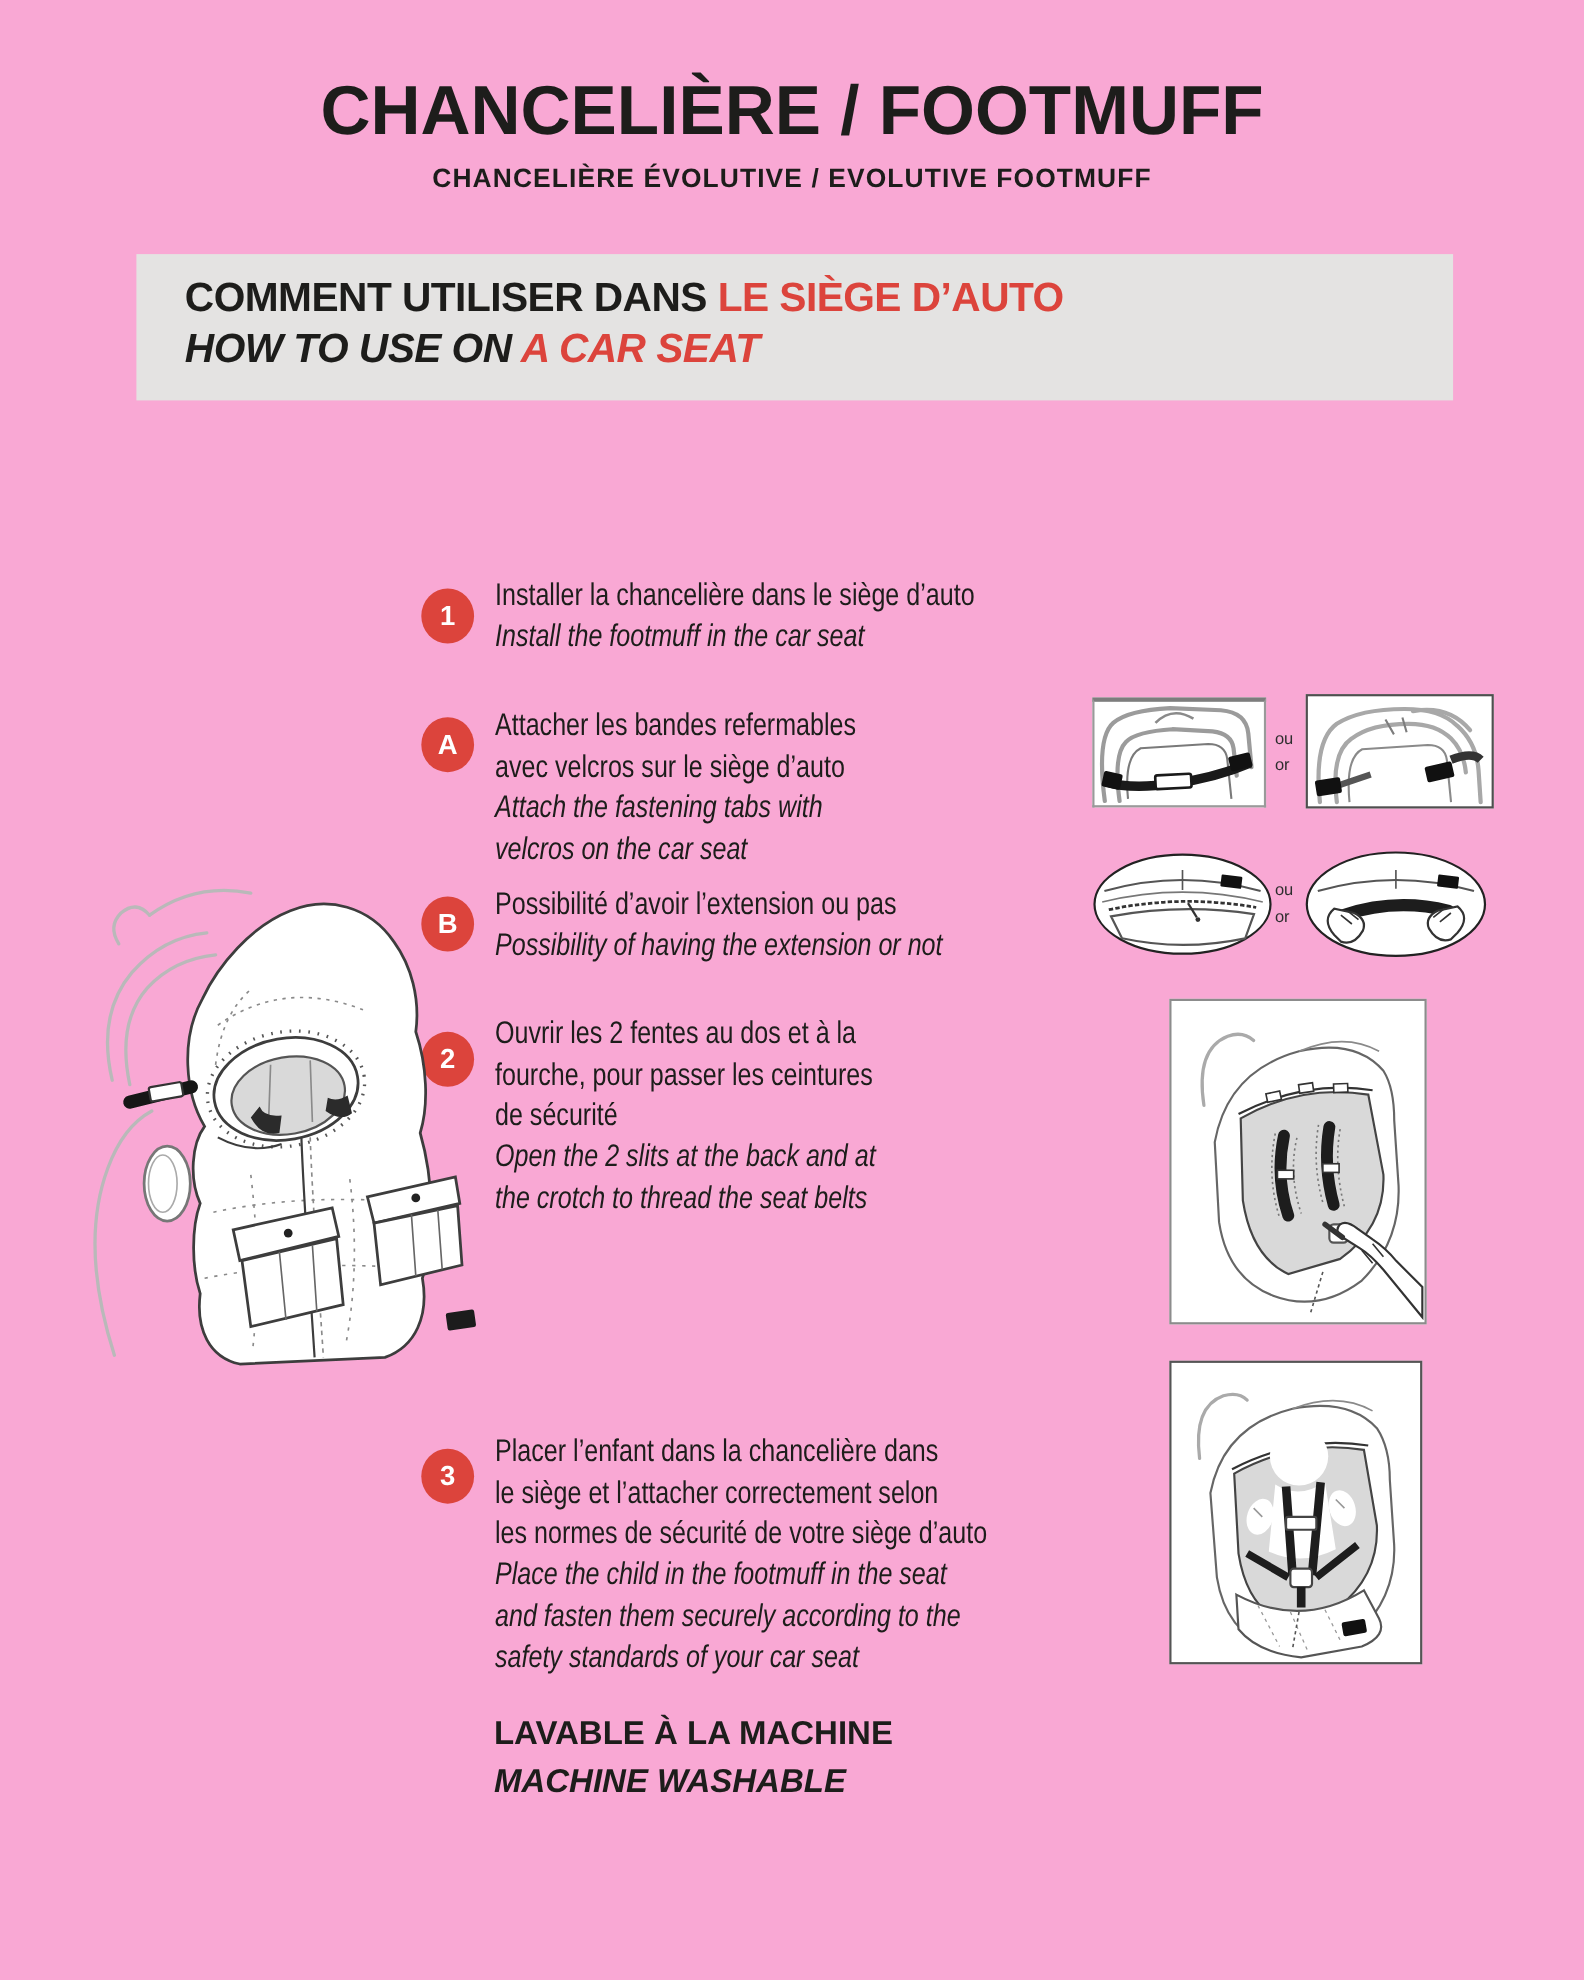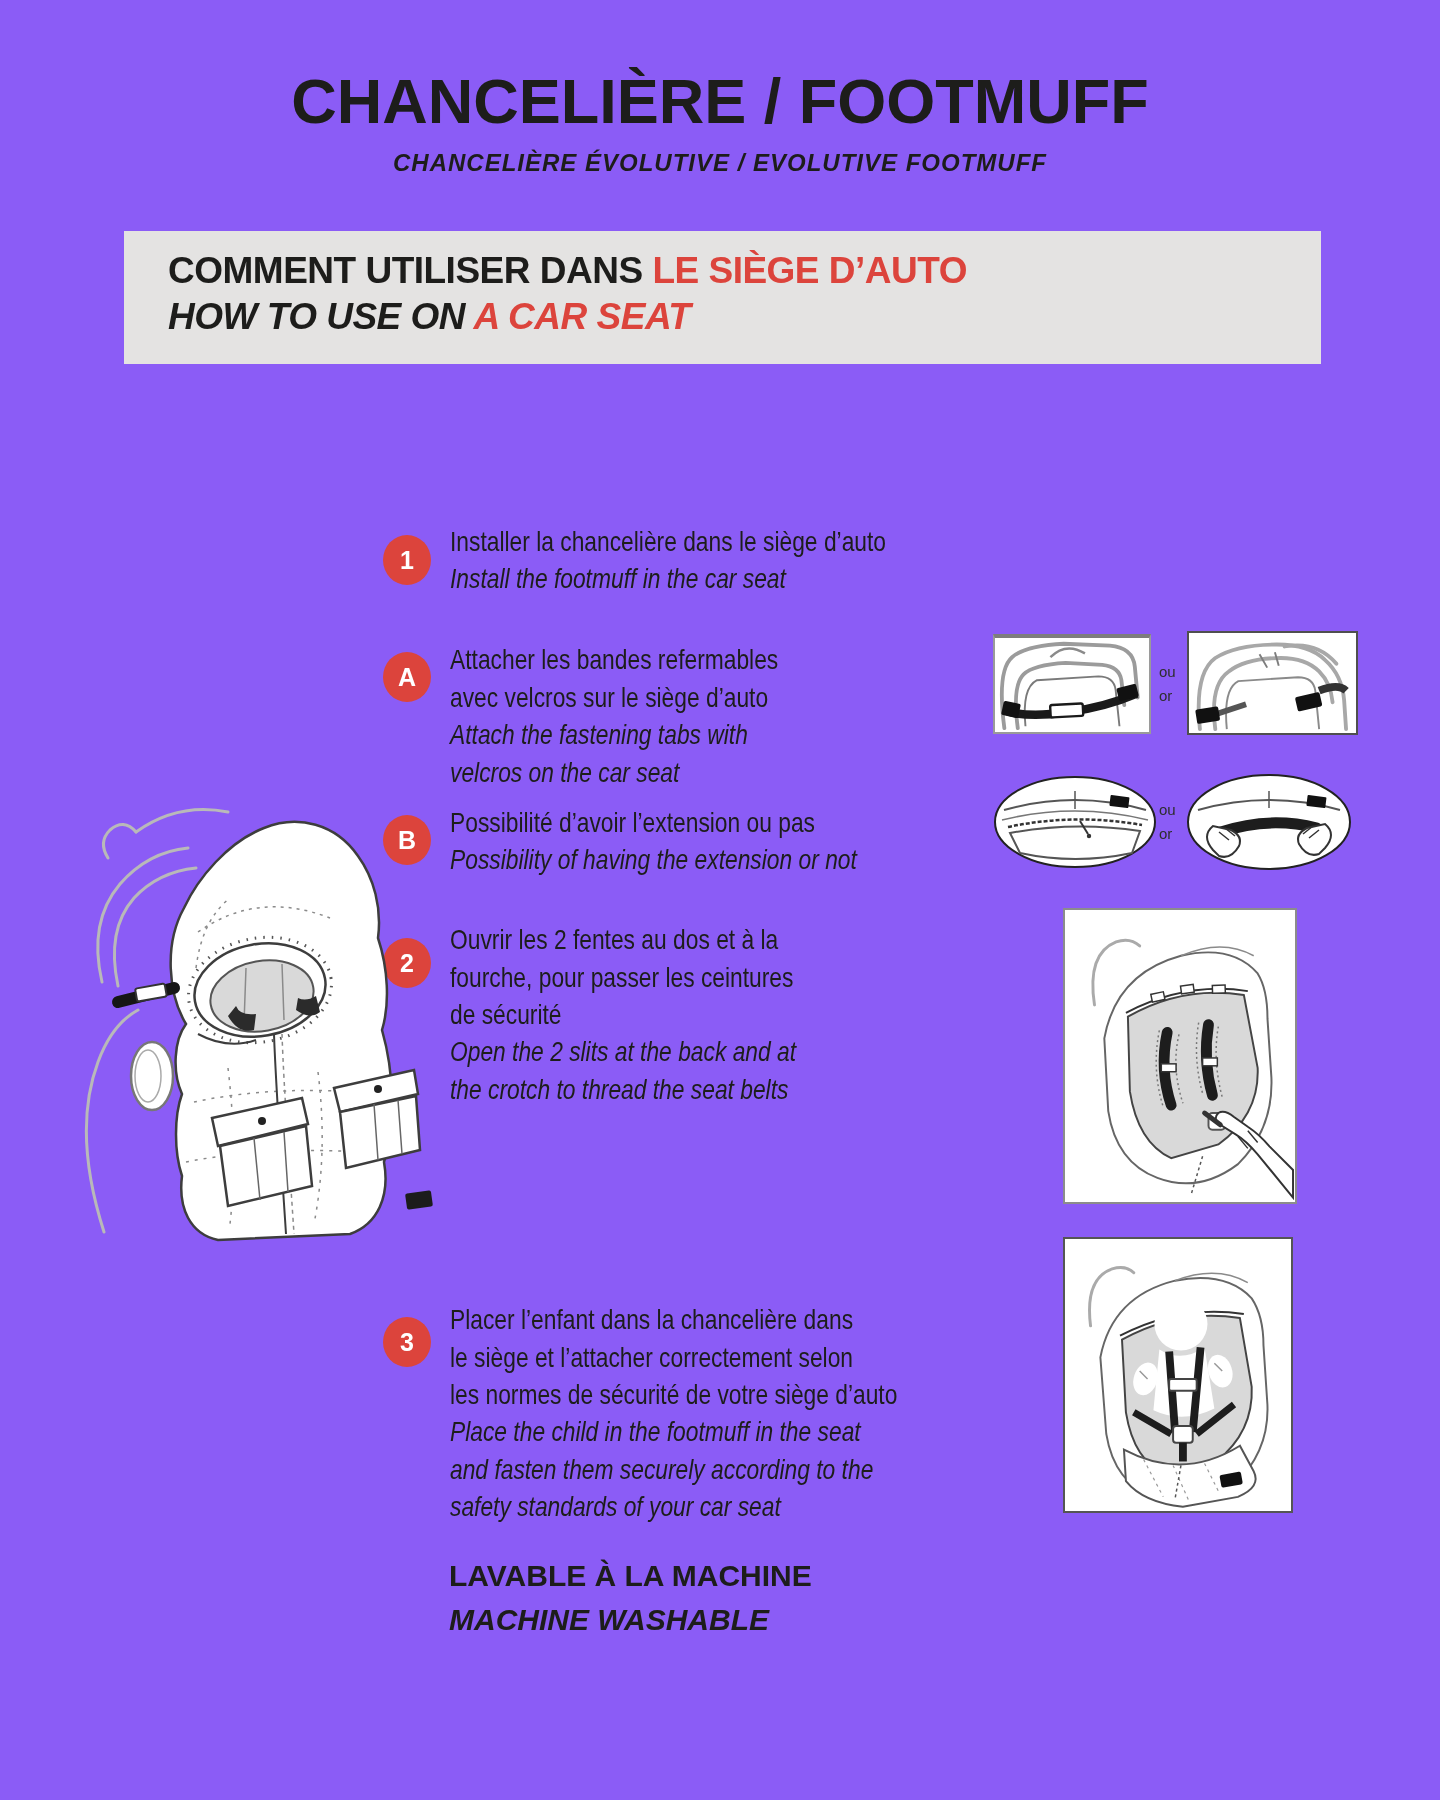--- a/index.html
+++ b/index.html
@@ -2,30 +2,30 @@
 <html style="--accent-red: #DC443C; --banner-bg: #E4E3E2; --text: #1D1D1B;"><head>
 <meta charset="utf-8">
 <style>
   :root{
     --accent-red:#DC443C;
     --banner-bg:#E4E3E2;
     --text:#1D1D1B;
   }
   html,body{margin:0;padding:0;background:#fff;}
   .page{
-    position:relative;width:1440px;height:1800px;background:#8b5cf6;overflow:hidden;
+    position:relative;width:1440px;height:1800px;background:#f9a8d4;overflow:hidden;
     font-family:"Liberation Sans",sans-serif;color:var(--text);
   }
   .page-title{
     position:absolute;top:70px;left:0;width:100%;text-align:center;
     font-size:63px;line-height:63px;font-weight:700;letter-spacing:0px;
   }
   .page-subtitle{
     position:absolute;top:151px;left:0;width:100%;text-align:center;
-    font-size:24px;line-height:24px;font-weight:700;letter-spacing:1px;font-style:italic;
+    font-size:24px;line-height:24px;font-weight:700;letter-spacing:1px;
   }
   .banner{
     position:absolute;left:124px;top:231px;width:1197px;height:133px;
     background:var(--banner-bg);
   }
   .banner-l1{
     position:absolute;left:44px;top:18px;font-size:37px;line-height:44px;font-weight:700;
     letter-spacing:-0.5px;white-space:nowrap;
   }
   .banner-l2{

